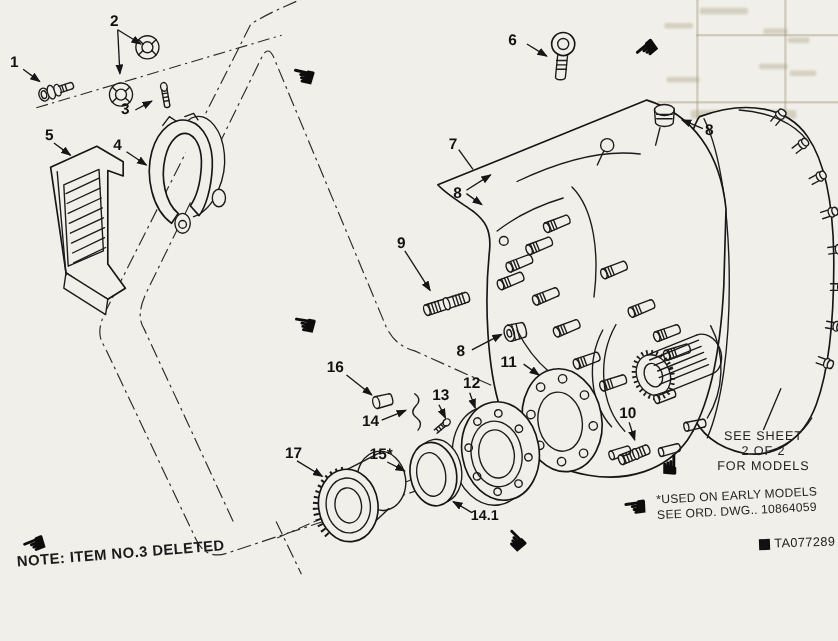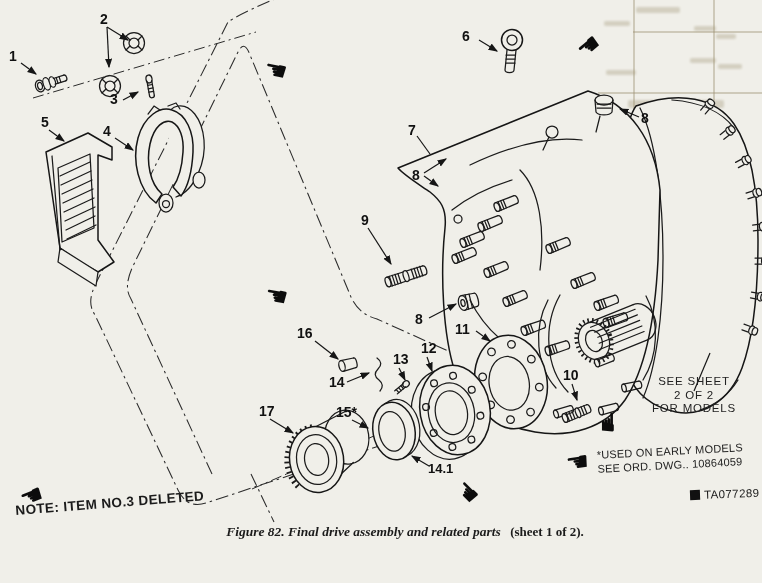--- a/index.html
+++ b/index.html
@@ -18,21 +18,21 @@
   .teeth{stroke:#1b1b1b;fill:none;}
   .callout{font:bold 14px "Liberation Sans",sans-serif;fill:#111;}
   .callout-sm{font:bold 13px "Liberation Sans",sans-serif;fill:#111;}
   .leader{stroke:#161616;stroke-width:1.2;fill:none;}
   .txt{position:absolute;white-space:nowrap;}
   #note-block{left:16px;top:503px;font:bold 13.5px "Liberation Sans",sans-serif;
               letter-spacing:.4px;transform:rotate(-4.5deg);transform-origin:left bottom;}
   #caption-block{left:170px;top:522px;width:470px;text-align:center;white-space:nowrap;}
   #caption-block .cap-main{font:italic bold 13.5px "Liberation Serif",serif;}
   #caption-block .cap-sheet{font:bold 13px "Liberation Serif",serif;margin-left:5px;}
-  #see-sheet-block{left:634px;top:375px;width:120px;text-align:center;
+  #see-sheet-block{left:634px;top:391px;width:120px;text-align:center;
                    font:11.5px "Liberation Sans",sans-serif;letter-spacing:.8px;line-height:13.5px;color:#222;}
   #footnote-block{left:597px;top:445px;font:11px "Liberation Sans",sans-serif;letter-spacing:.2px;
                   line-height:13.5px;transform:rotate(-3deg);color:#1e1e1e;}
   #ta-block{left:690px;top:488px;font:11.5px "Liberation Sans",sans-serif;letter-spacing:.4px;
             transform:rotate(-2deg);display:flex;align-items:center;gap:4px;}
   .sq{display:inline-block;width:10px;height:10px;background:#111;}
   .hand{position:absolute;font-size:26px;line-height:28px;color:#0c0c0c;
         font-family:"DejaVu Sans",sans-serif;transform-origin:center;}
 </style>
 </head>
@@ -396,18 +396,14 @@
 <div class="txt" id="footnote-block">
   <div>*USED ON EARLY MODELS</div>
   <div>SEE ORD. DWG.. 10864059</div>
 </div>
 
 <div class="txt" id="ta-block">
   <span class="sq"></span>
   <span>TA077289</span>
 </div>
 
-<div class="txt" id="caption-block">
-  <span class="cap-main">Figure 82. Final drive assembly and related parts</span>
-  <span class="cap-sheet">(sheet 1 of 2).</span>
+
 </div>
 
-</div>
-
 </body></html>

